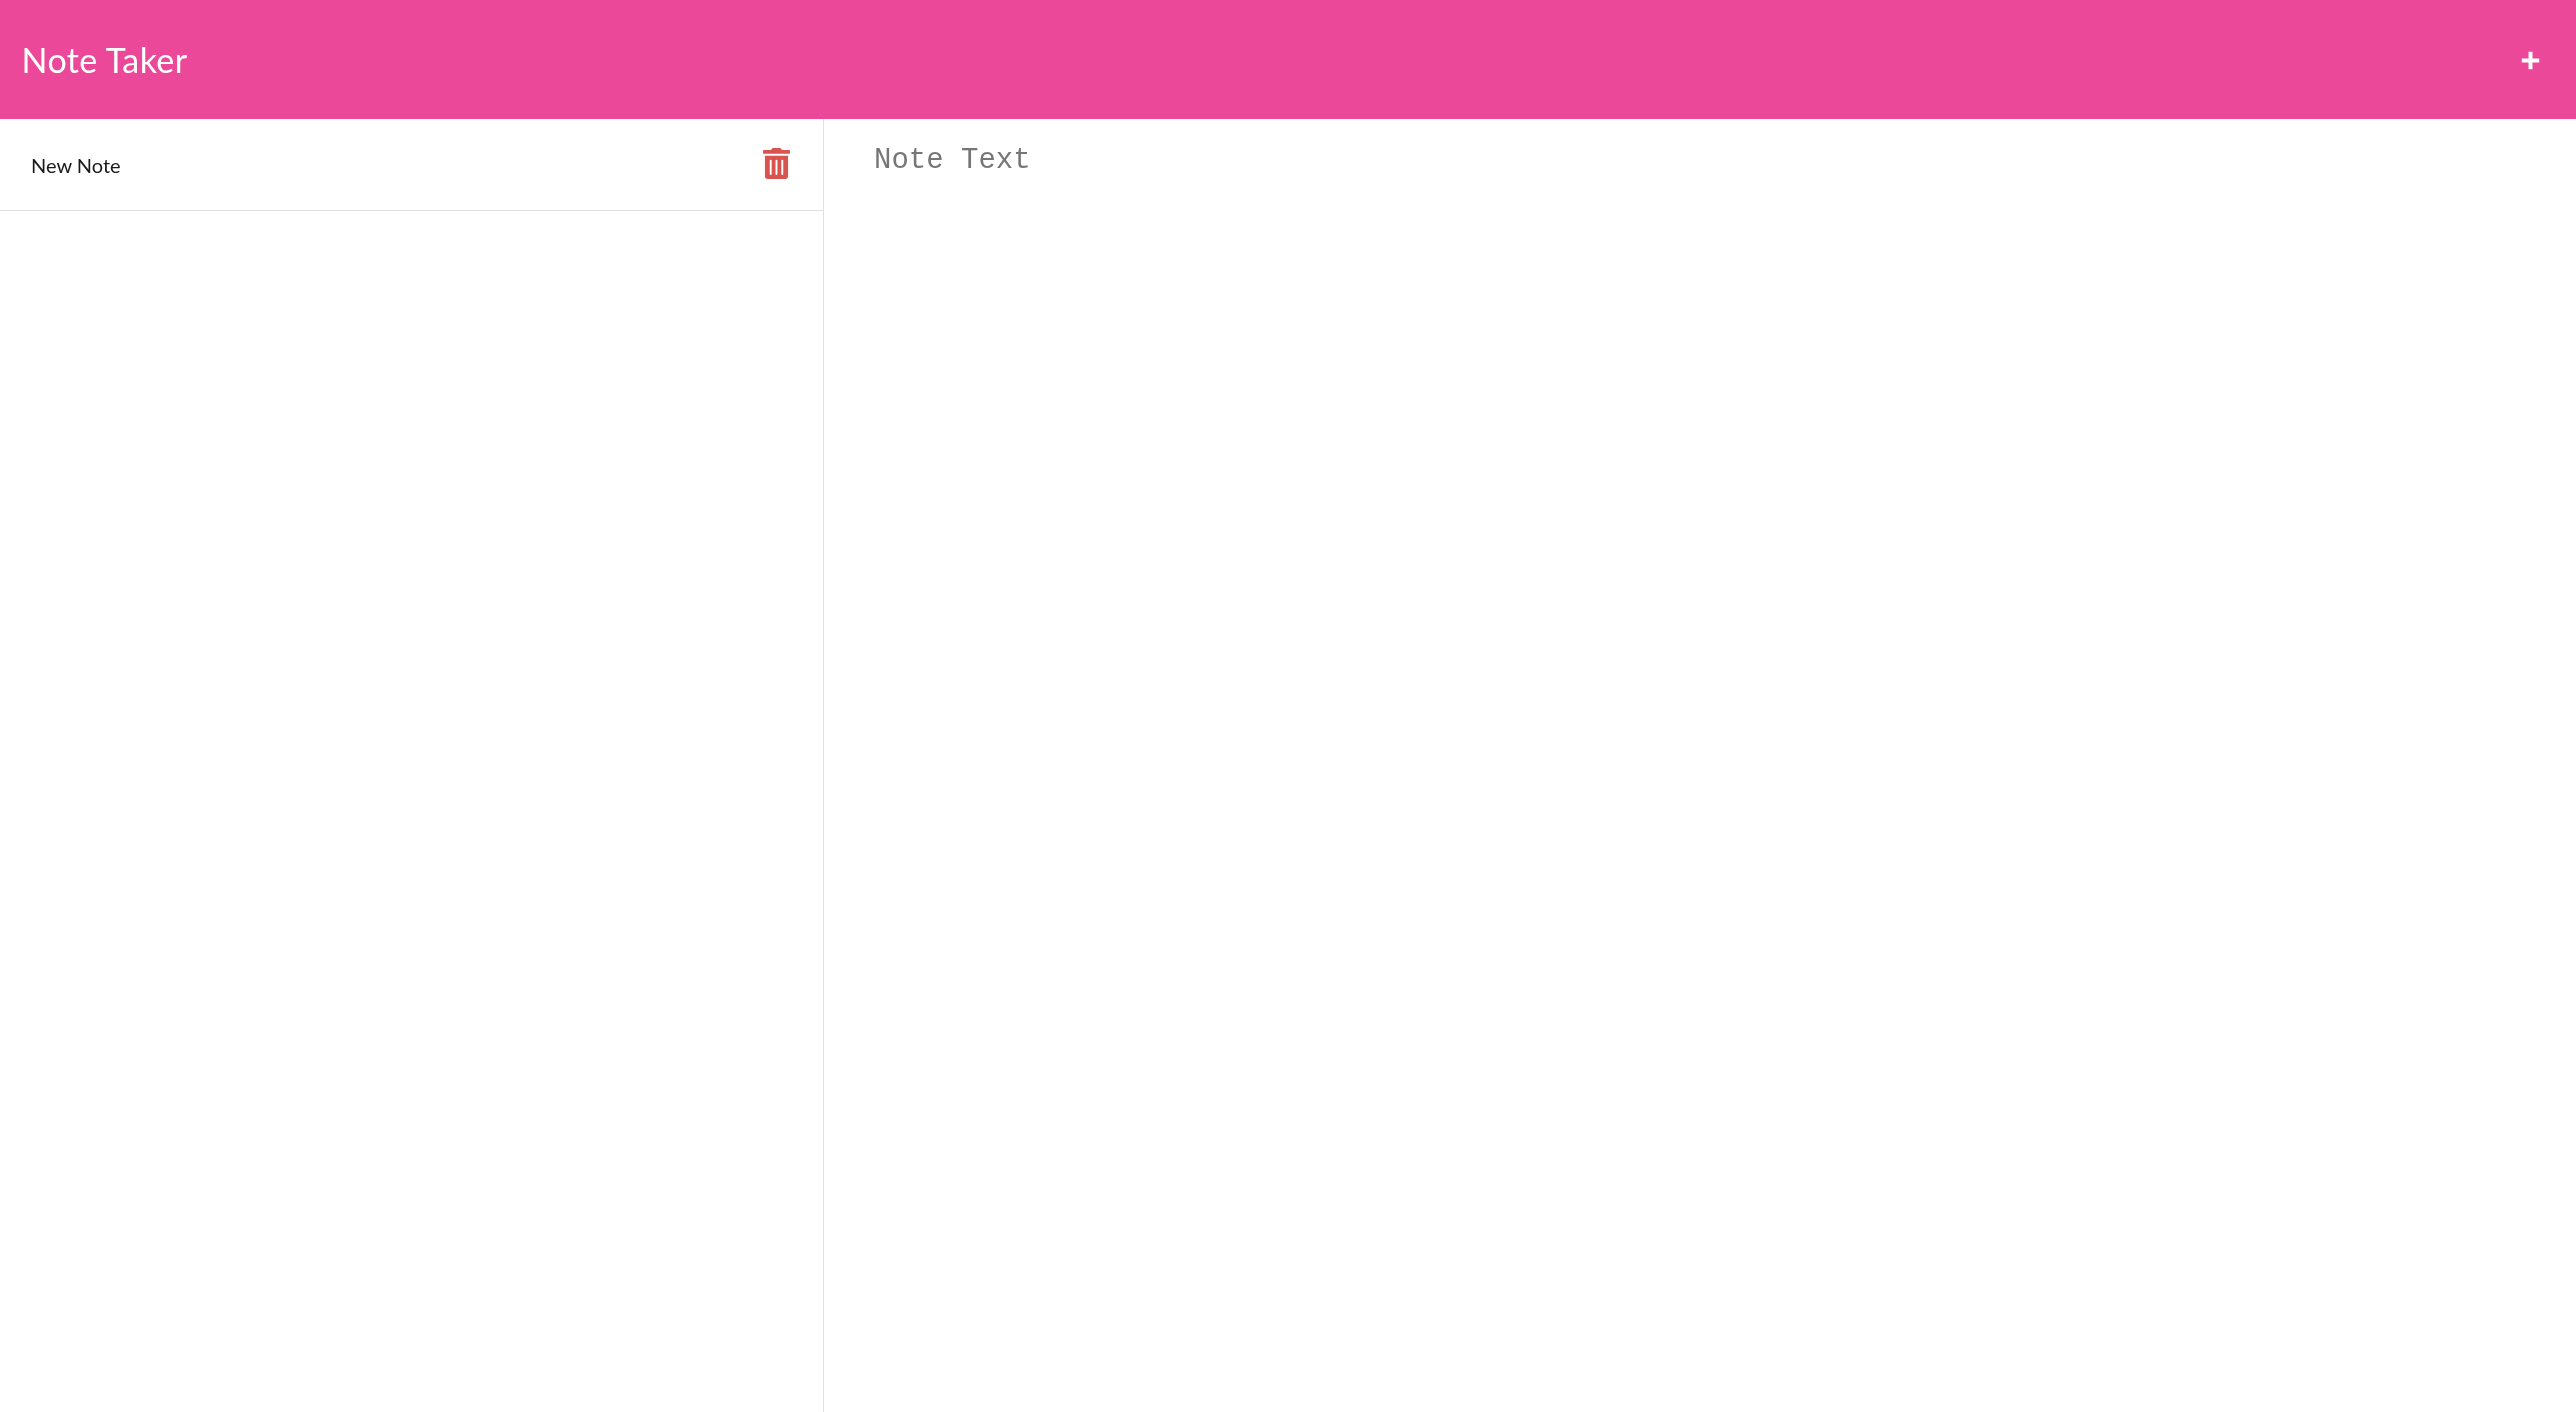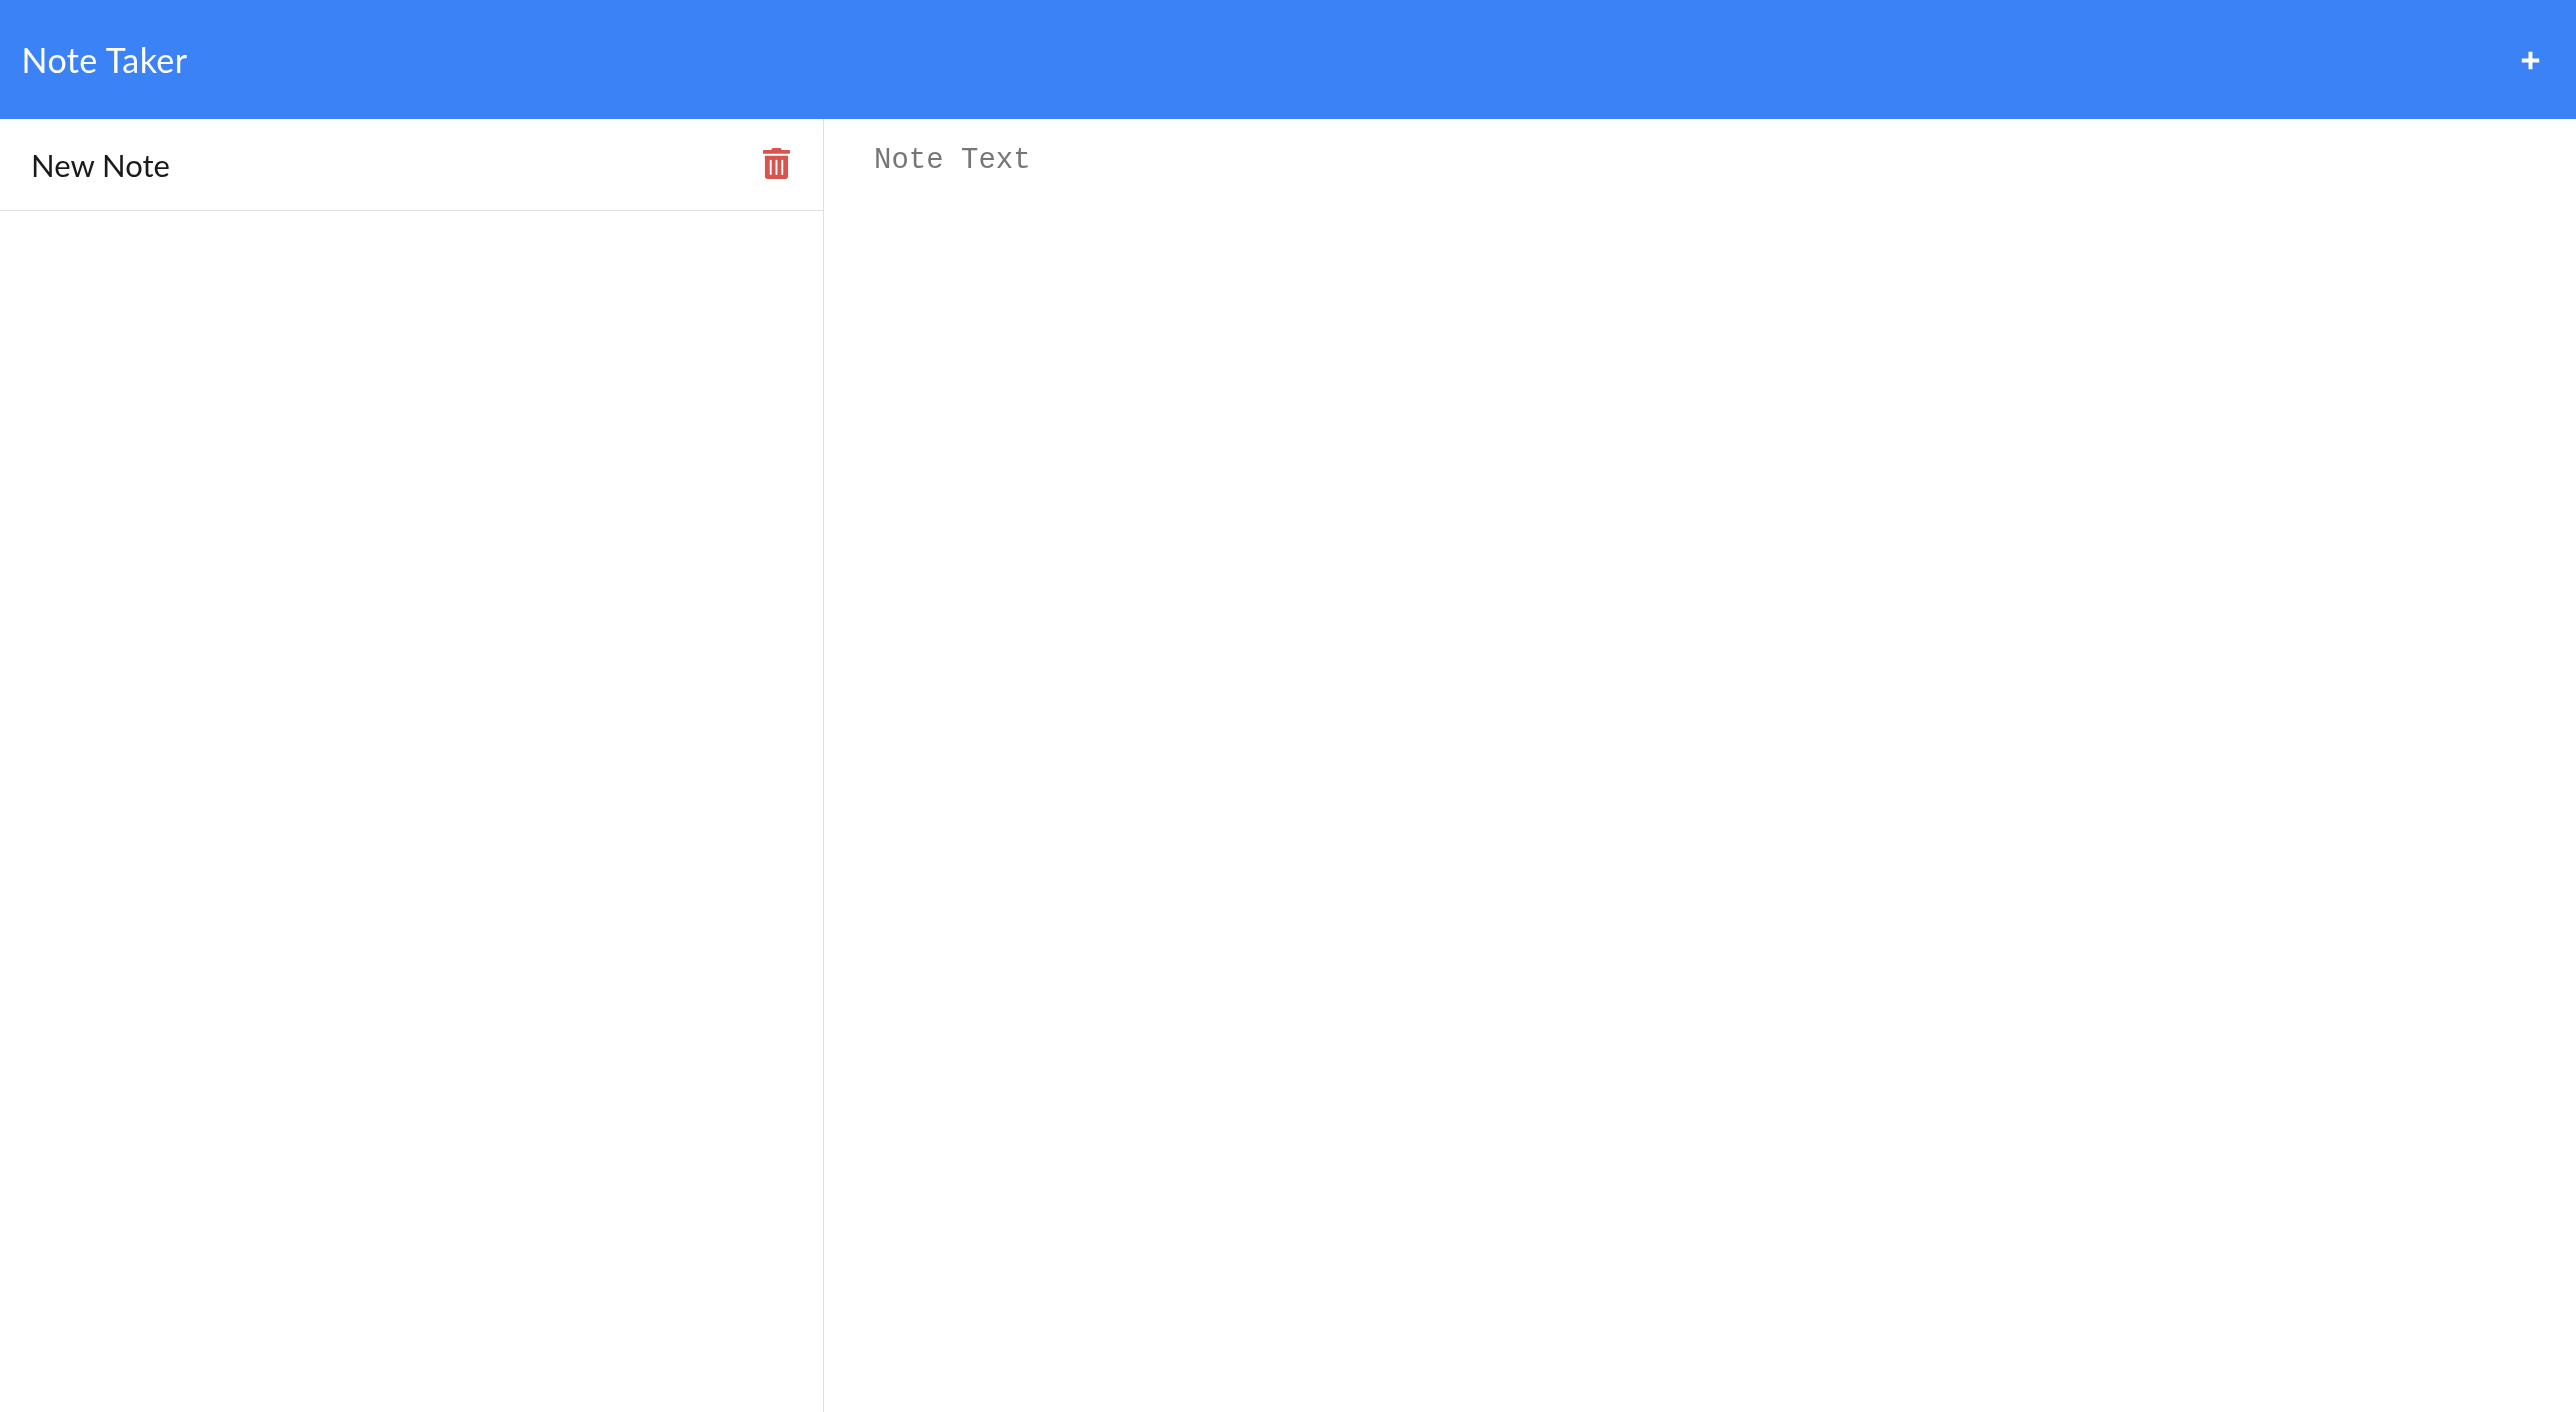--- a/index.html
+++ b/index.html
@@ -10,21 +10,21 @@
 
     body {
       font-family: 'Lato', 'Helvetica Neue', Helvetica, Arial, sans-serif;
       width: 2576px;
       height: 1412px;
       background: #ffffff;
       overflow: hidden;
     }
 
     .header {
-      background-color: #3b82f6;
+      background-color: #ec4899;
       height: 119px;
       display: flex;
       align-items: center;
       justify-content: space-between;
       padding: 0 21.6px 0 21.6px;
     }
 
     .app-title {
       color: #ffffff;
       font-size: 34px;
@@ -60,21 +60,21 @@
       display: flex;
       align-items: center;
       justify-content: space-between;
       padding: 25px 29px 25px 31px;
       border-bottom: 1.8px solid #e0e0e0;
       cursor: pointer;
     }
 
     .note-list-item-title {
       color: #1a1a1a;
-      font-size: 31px;
+      font-size: 20px;
       font-weight: 400;
     }
 
     .delete-button {
       background: none;
       border: none;
       cursor: pointer;
       padding: 3.6px;
       display: flex;
       align-items: center;

